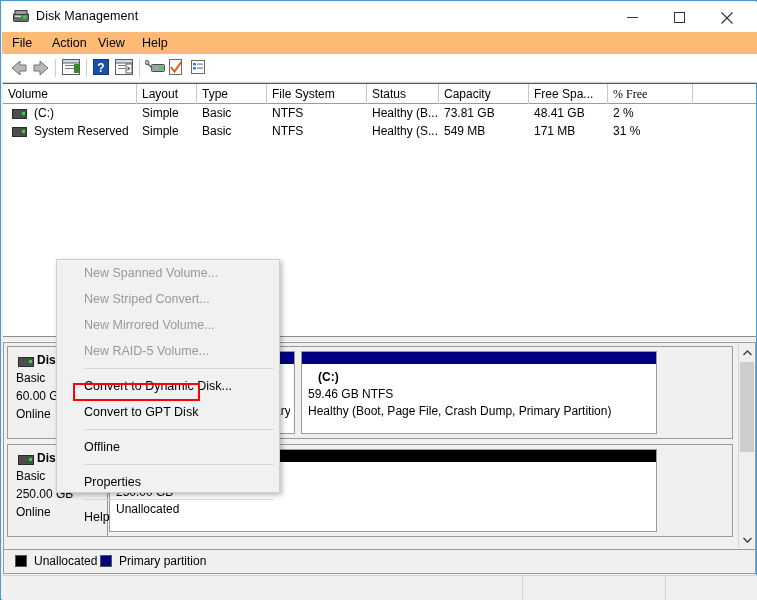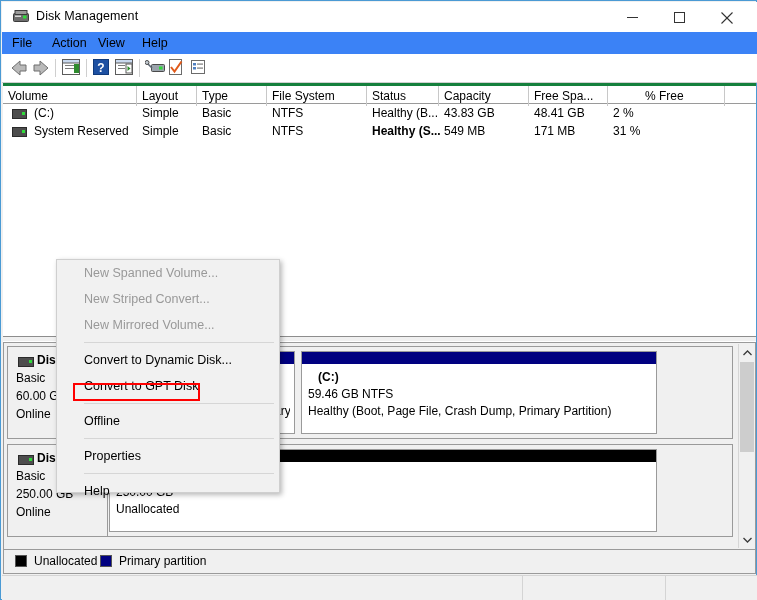--- a/index.html
+++ b/index.html
@@ -34,21 +34,21 @@
     display:flex;align-items:center;justify-content:center;
     background:transparent;
   }
   .wbtn svg{display:block;}
   .btn-min{left:608px;}
   .btn-max{left:655px;}
   .btn-close{left:702px;}
   
   .menubar{
     position:absolute;left:1px;top:31px;width:755px;height:22px;
-    background:#3b82f6;
+    background:#fdba74;
   }
   .menubar .mi{
     position:absolute;top:3px;height:17px;line-height:17px;
     font-size:12.5px;color:#000;padding:0 2px;
   }
   .mi-file{left:8px;}
   .mi-action{left:48px;}
   .mi-view{left:94px;}
   .mi-help{left:138px;}
   
@@ -61,21 +61,21 @@
   .tb-sep{position:absolute;top:5px;width:1px;height:18px;background:#cfcfcf;}
   
   .vol-panel{
     position:absolute;left:2px;top:82px;width:753px;height:253px;
     background:#ffffff;
     box-sizing:border-box;
   }
   .vol-header{
     position:absolute;left:0;top:0;height:21px;width:753px;
     background:#ffffff;
-    border-top:3px solid #15803d;
+    border-top:1px solid #15803d;
     border-bottom:1px solid #9a9a9a;
     box-sizing:border-box;
   }
   .vh-cell{
     position:absolute;top:0;height:20px;line-height:20px;
     box-sizing:border-box;
     border-right:1px solid #c8c8c8;
     padding-left:5px;
     font-size:12px;color:#000;
     overflow:hidden;white-space:nowrap;
@@ -333,45 +333,45 @@
   <div class="vol-panel">
 
     <div class="vol-header">
       <div class="vh-cell" style="left:0px;width:134px;">Volume</div>
       <div class="vh-cell" style="left:134px;width:60px;">Layout</div>
       <div class="vh-cell" style="left:194px;width:70px;">Type</div>
       <div class="vh-cell" style="left:264px;width:100px;">File System</div>
       <div class="vh-cell" style="left:364px;width:72px;">Status</div>
       <div class="vh-cell" style="left:436px;width:90px;">Capacity</div>
       <div class="vh-cell" style="left:526px;width:79px;">Free Spa...</div>
-      <div class="vh-cell" style="left:637px;width:85px;">% Free</div>
+      <div class="vh-cell" style="left:605px;width:85px;font-family:Liberation Serif, serif;">% Free</div>
       <div class="vh-cell" style="left:690px;width:63px;border-right:none;"></div>
     </div>
 
     <div class="vol-rows">
 
       <div class="vol-row">
         <span class="vol-ico"></span>
         <div class="vr-cell" style="left:26px;width:110px;">(C:)</div>
         <div class="vr-cell" style="left:134px;width:60px;">Simple</div>
         <div class="vr-cell" style="left:194px;width:70px;">Basic</div>
         <div class="vr-cell" style="left:264px;width:100px;">NTFS</div>
         <div class="vr-cell" style="left:364px;width:74px;">Healthy (B...</div>
-        <div class="vr-cell" style="left:436px;width:90px;">43.83 GB</div>
+        <div class="vr-cell" style="left:436px;width:90px;">73.81 GB</div>
         <div class="vr-cell" style="left:526px;width:79px;">48.41 GB</div>
         <div class="vr-cell" style="left:605px;width:85px;">2 %</div>
       </div>
 
       <div class="vol-row">
         <span class="vol-ico"></span>
         <div class="vr-cell" style="left:26px;width:110px;">System Reserved</div>
         <div class="vr-cell" style="left:134px;width:60px;">Simple</div>
         <div class="vr-cell" style="left:194px;width:70px;">Basic</div>
         <div class="vr-cell" style="left:264px;width:100px;">NTFS</div>
-        <div class="vr-cell" style="left:364px;width:74px;font-weight:bold;">Healthy (S...</div>
+        <div class="vr-cell" style="left:364px;width:74px;">Healthy (S...</div>
         <div class="vr-cell" style="left:436px;width:90px;">549 MB</div>
         <div class="vr-cell" style="left:526px;width:79px;">171 MB</div>
         <div class="vr-cell" style="left:605px;width:85px;">31 %</div>
       </div>
 
     </div>
   </div>
 
   <div class="splitter"></div>
 
@@ -446,20 +446,21 @@
   <div class="statusbar">
     <div class="sb-seg" style="left:0px;width:520px;border-left:none;"></div>
     <div class="sb-seg" style="left:520px;width:143px;"></div>
     <div class="sb-seg" style="left:663px;width:92px;"></div>
   </div>
 
   <div class="ctxmenu">
     <div class="cm-item disabled">New Spanned Volume...</div>
     <div class="cm-item disabled">New Striped Convert...</div>
     <div class="cm-item disabled">New Mirrored Volume...</div>
+    <div class="cm-item disabled">New RAID-5 Volume...</div>
     <div class="cm-sep"></div>
     <div class="cm-item">Convert to Dynamic Disk...</div>
     <div class="cm-item">Convert to GPT Disk</div>
     <div class="cm-sep"></div>
     <div class="cm-item">Offline</div>
     <div class="cm-sep"></div>
     <div class="cm-item">Properties</div>
     <div class="cm-sep"></div>
     <div class="cm-item">Help</div>
 

